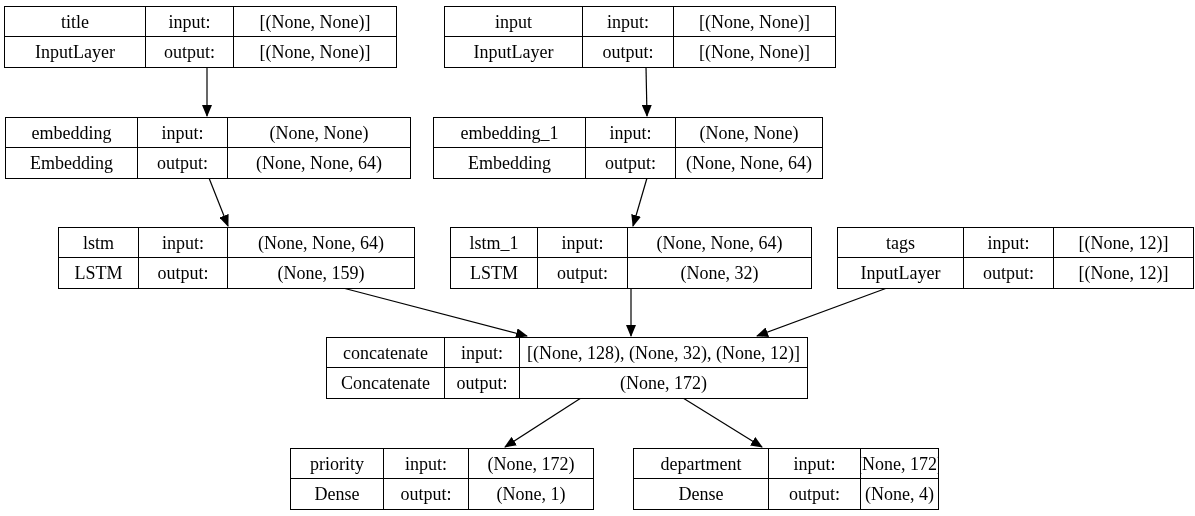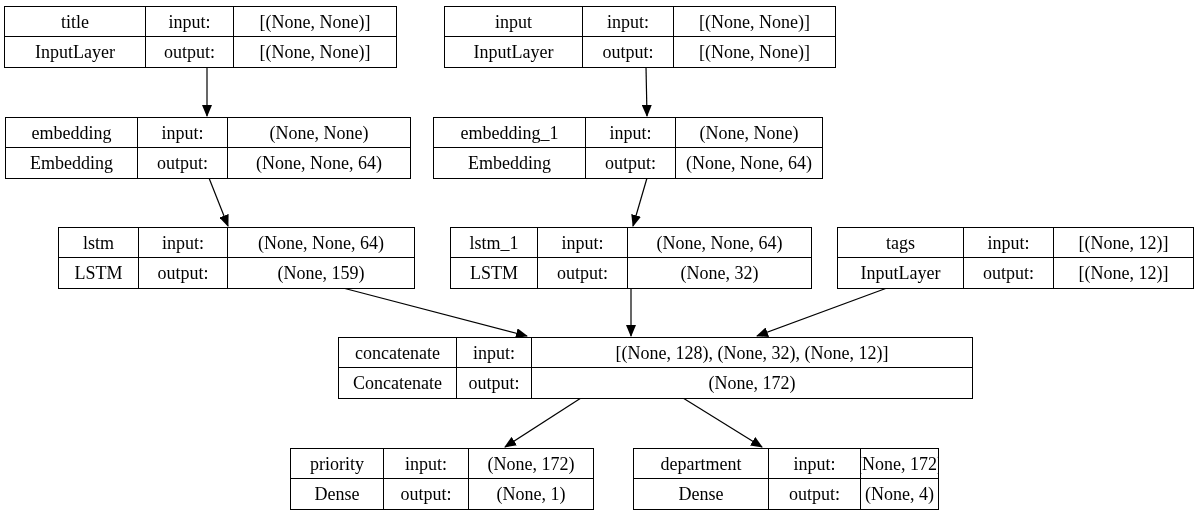--- a/index.html
+++ b/index.html
@@ -99,21 +99,21 @@
 
   <div class="node" style="left:837px;top:227px;width:357px;grid-template-columns:126px 90px 1fr;">
     <div class="cell">tags</div>
     <div class="cell">input:</div>
     <div class="cell col-last">[(None, 12)]</div>
     <div class="cell row-last">InputLayer</div>
     <div class="cell row-last">output:</div>
     <div class="cell col-last row-last">[(None, 12)]</div>
   </div>
 
-  <div class="node" style="left:338px;top:337px;width:635px;grid-template-columns:118px 75px 1fr;">
+  <div class="node" style="left:326px;top:337px;width:482px;grid-template-columns:118px 75px 1fr;">
     <div class="cell">concatenate</div>
     <div class="cell">input:</div>
     <div class="cell col-last">[(None, 128), (None, 32), (None, 12)]</div>
     <div class="cell row-last">Concatenate</div>
     <div class="cell row-last">output:</div>
     <div class="cell col-last row-last">(None, 172)</div>
   </div>
 
   <div class="node" style="left:290px;top:448px;width:304px;grid-template-columns:93px 85px 1fr;">
     <div class="cell">priority</div>

